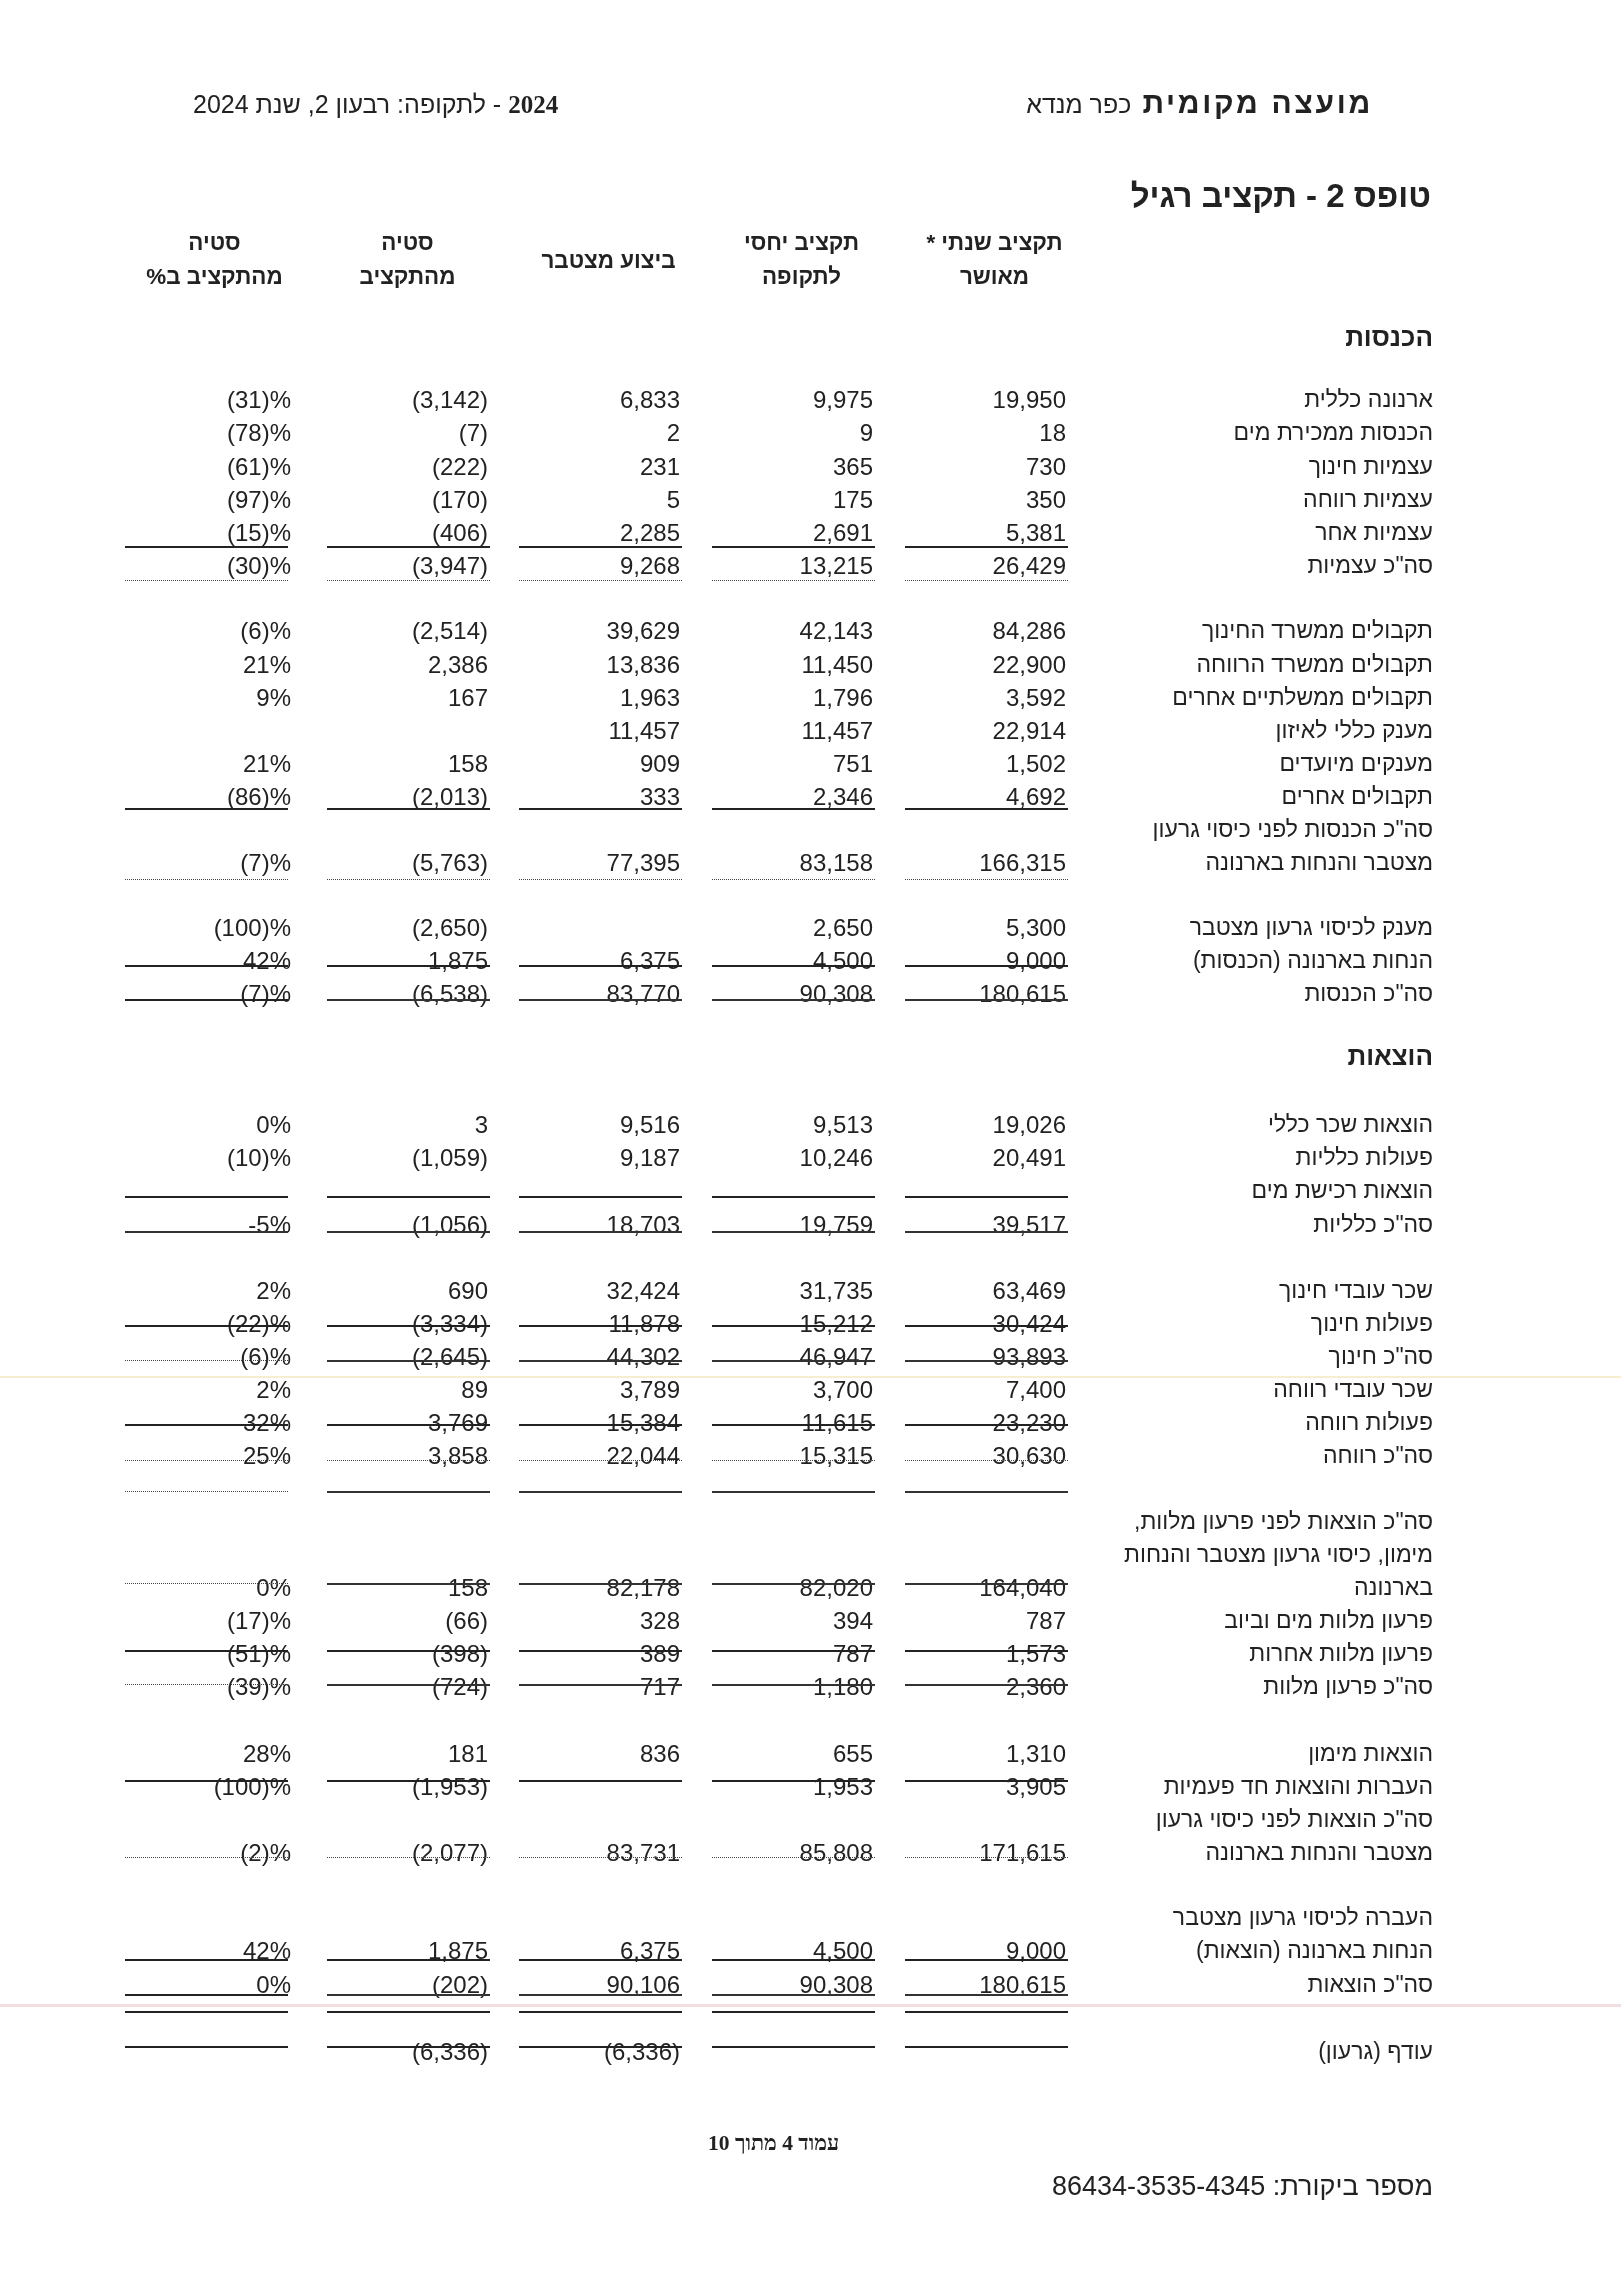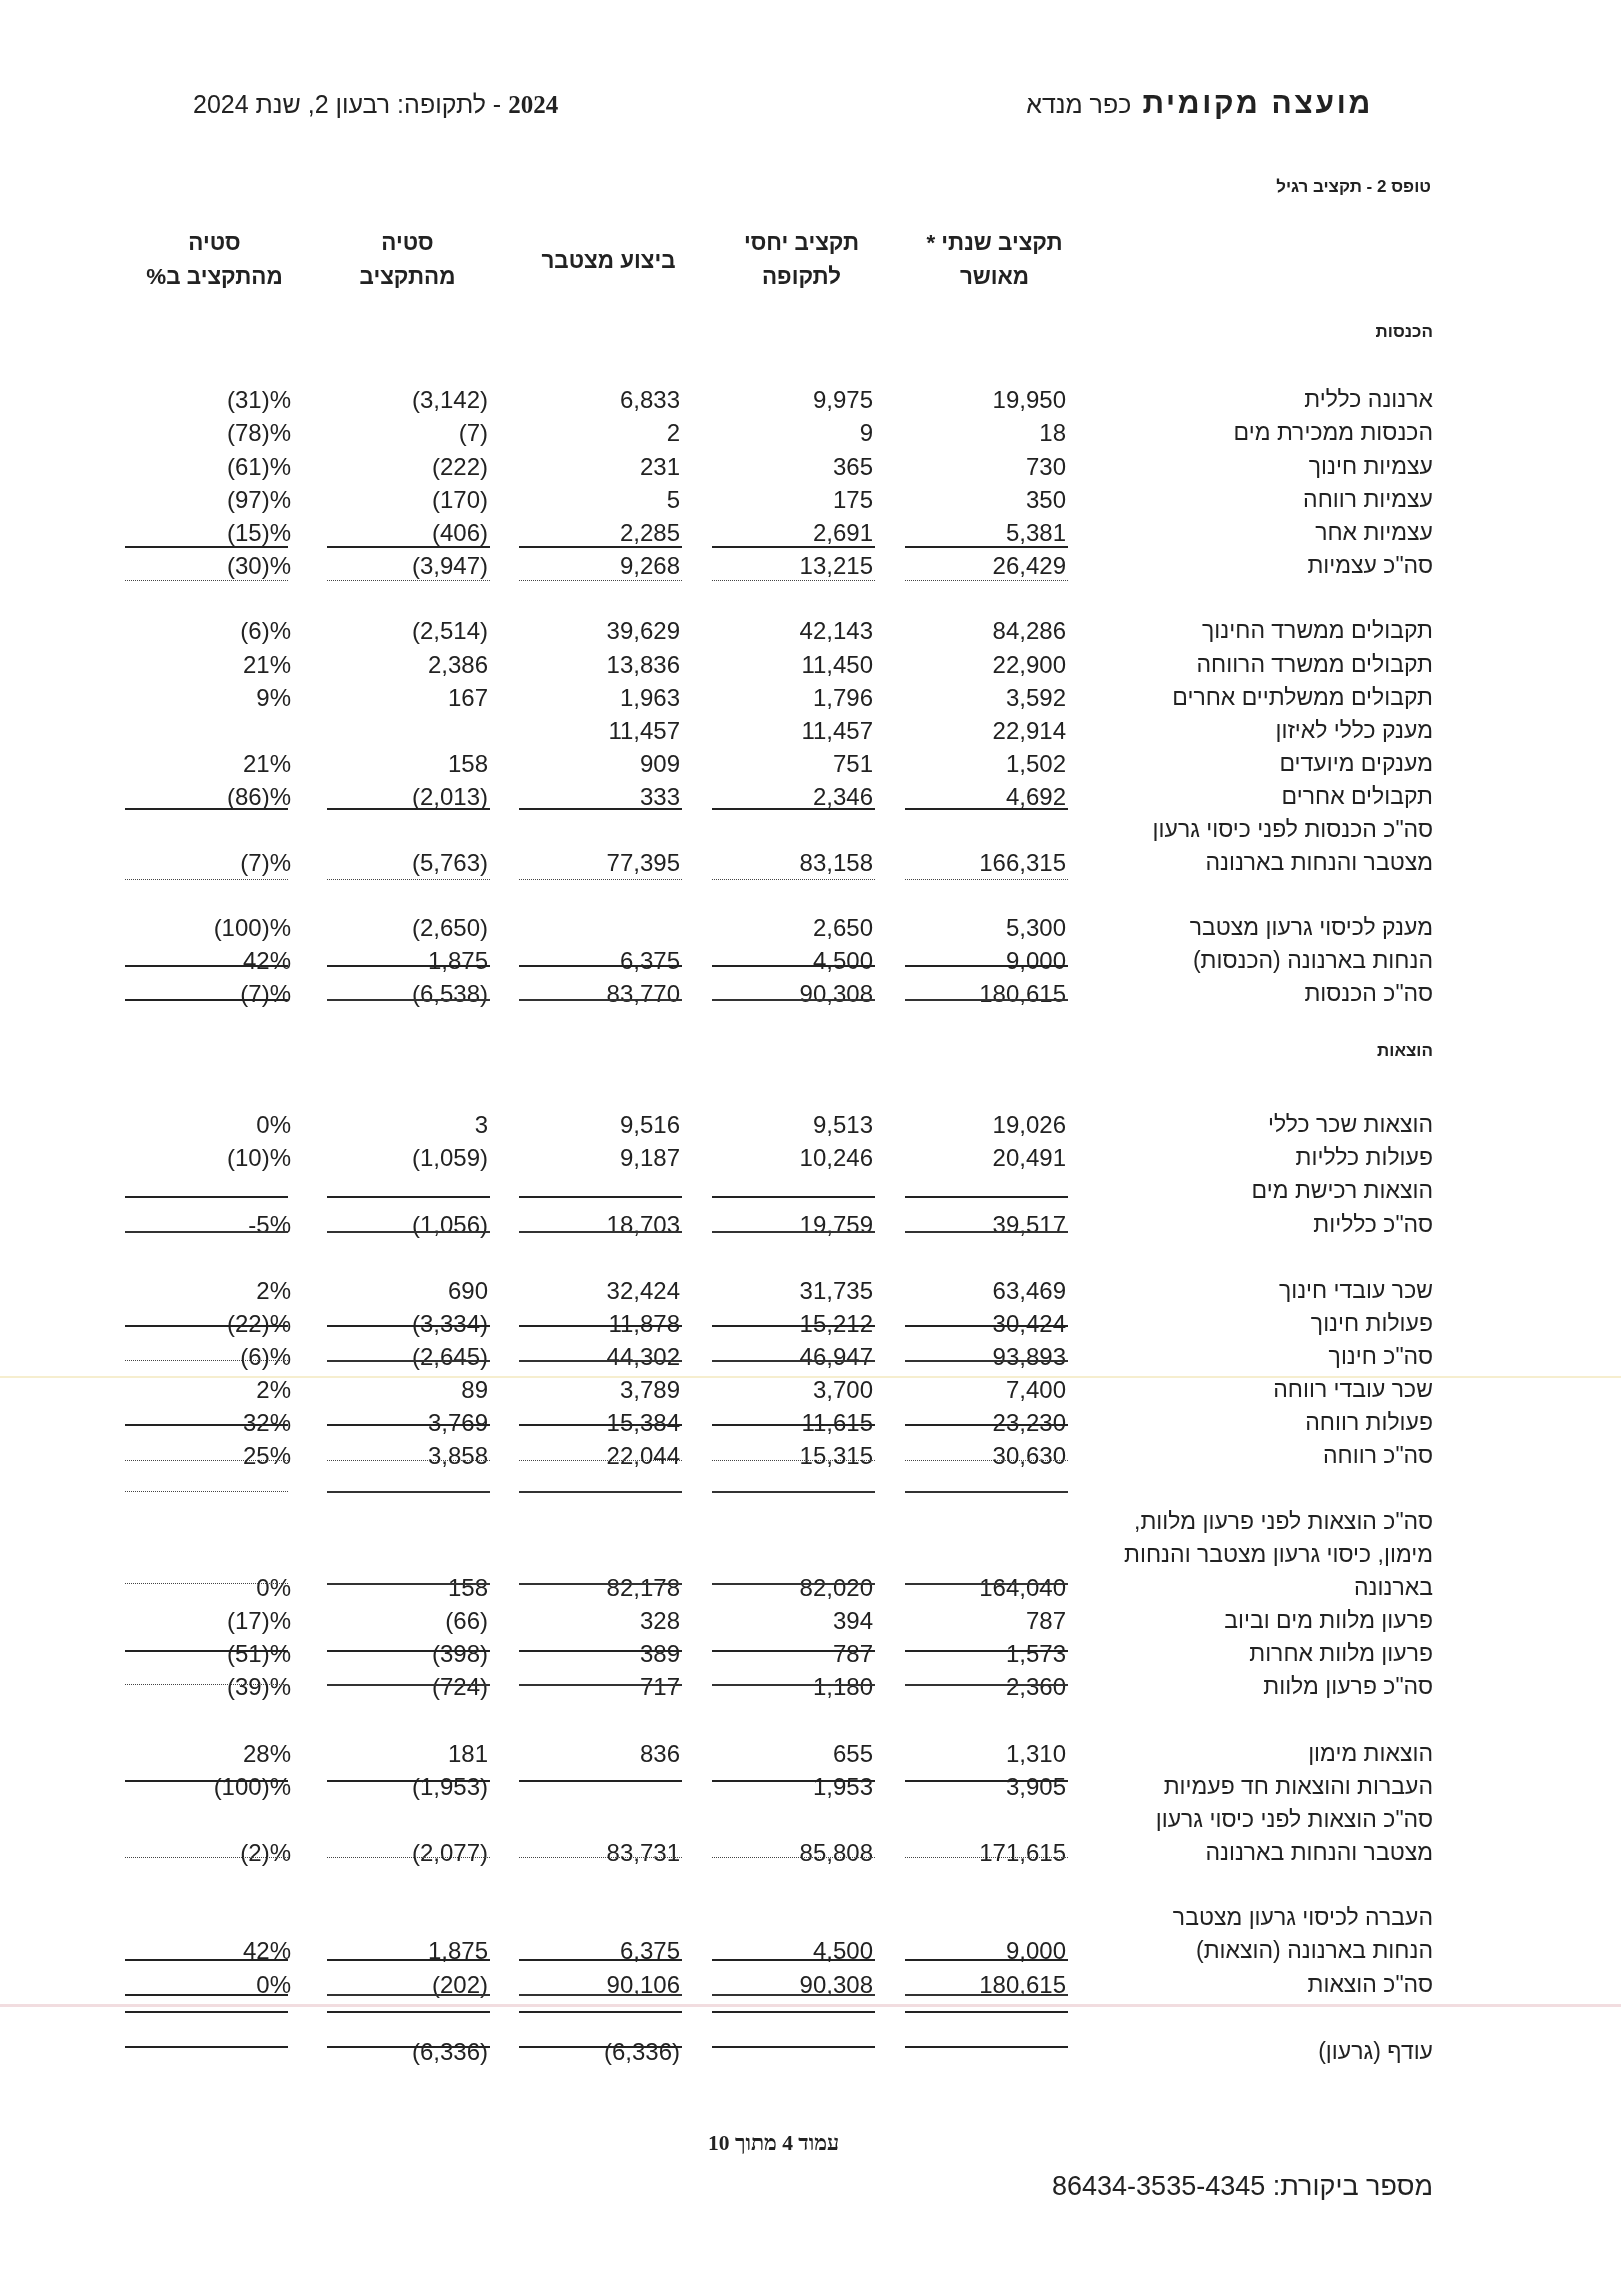--- a/index.html
+++ b/index.html
@@ -3,23 +3,23 @@
 <meta charset="utf-8">
 <style>
   html, body { margin:0; padding:0; background:#fff; }
   body { width:1621px; height:2293px; position:relative; overflow:hidden;
          font-family:"Liberation Sans", sans-serif; color:#222; }
   .abs { position:absolute; white-space:nowrap; }
   .title-main { right:248px; top:86px; font-size:30px; font-weight:bold; letter-spacing:2.7px; direction:rtl; }
   .title-main .sub { font-weight:normal; font-size:25px; letter-spacing:0; }
   .period { left:193px; top:90px; font-size:25px; direction:rtl; }
   .period .bold { font-weight:bold; font-family:"Liberation Serif", serif; }
-  .form-title { right:190px; top:177px; font-size:17px; font-weight:bold; direction:rtl; }
+  .form-title { right:190px; top:177px; font-size:33px; font-weight:bold; direction:rtl; }
   .col-head { font-size:22.4px; font-weight:bold; text-align:center; direction:rtl; line-height:34px; }
-  .section { right:188px; font-size:17px; font-weight:bold; direction:rtl; }
+  .section { right:188px; font-size:26px; font-weight:bold; direction:rtl; }
   .row { position:absolute; left:0; width:1621px; height:33px; }
   .label { position:absolute; right:188px; font-size:23px; direction:rtl; text-align:right; line-height:33px; }
   .cell { position:absolute; width:161px; text-align:right; font-size:24px; line-height:33px; }
   .c0 { left:905px; } 
   .c1 { left:712px; }  
   .c2 { left:519px; }  
   .c3 { left:327px; }  
   .c4 { left:130px; }  
   .line { position:absolute; height:0; width:163px; }
   .l0 { left:905px; } .l1{ left:712px; } .l2{ left:519px; } .l3{ left:327px; } .l4{ left:125px; }

